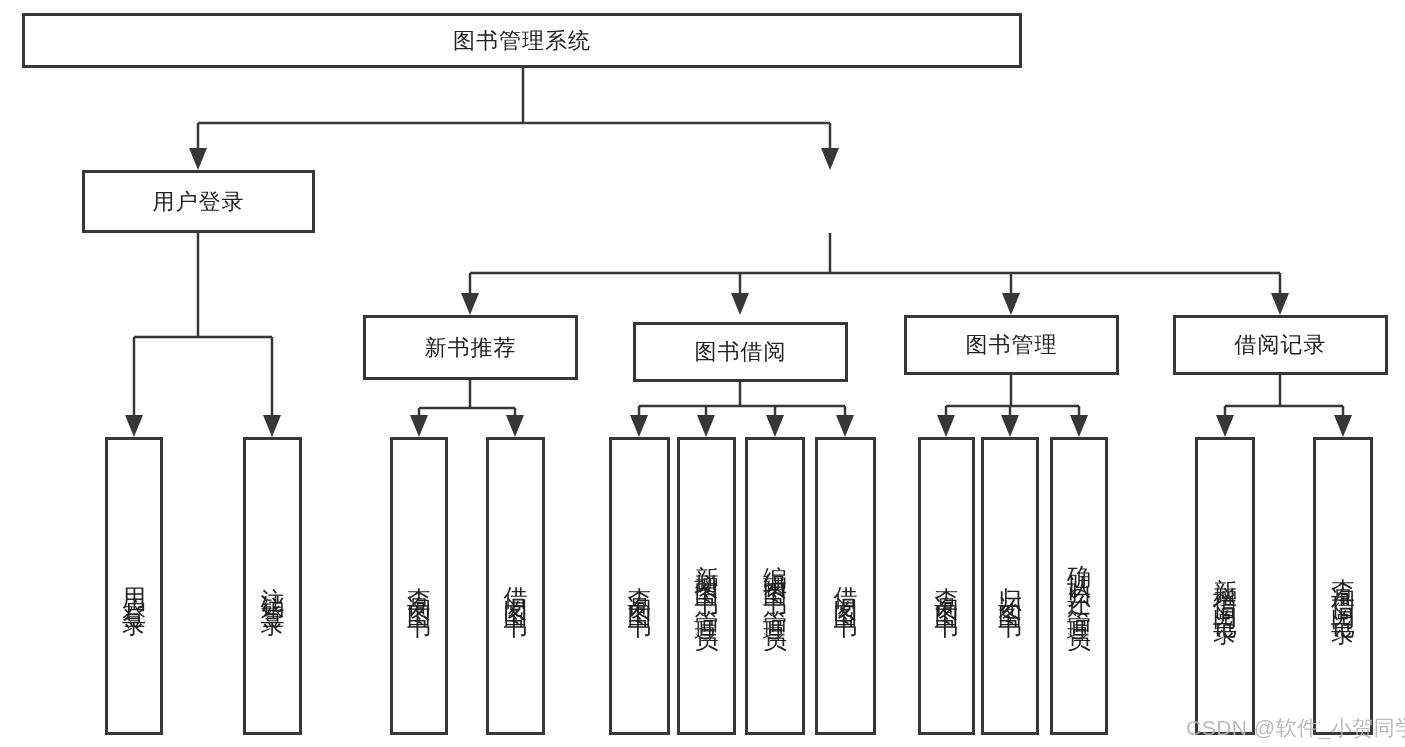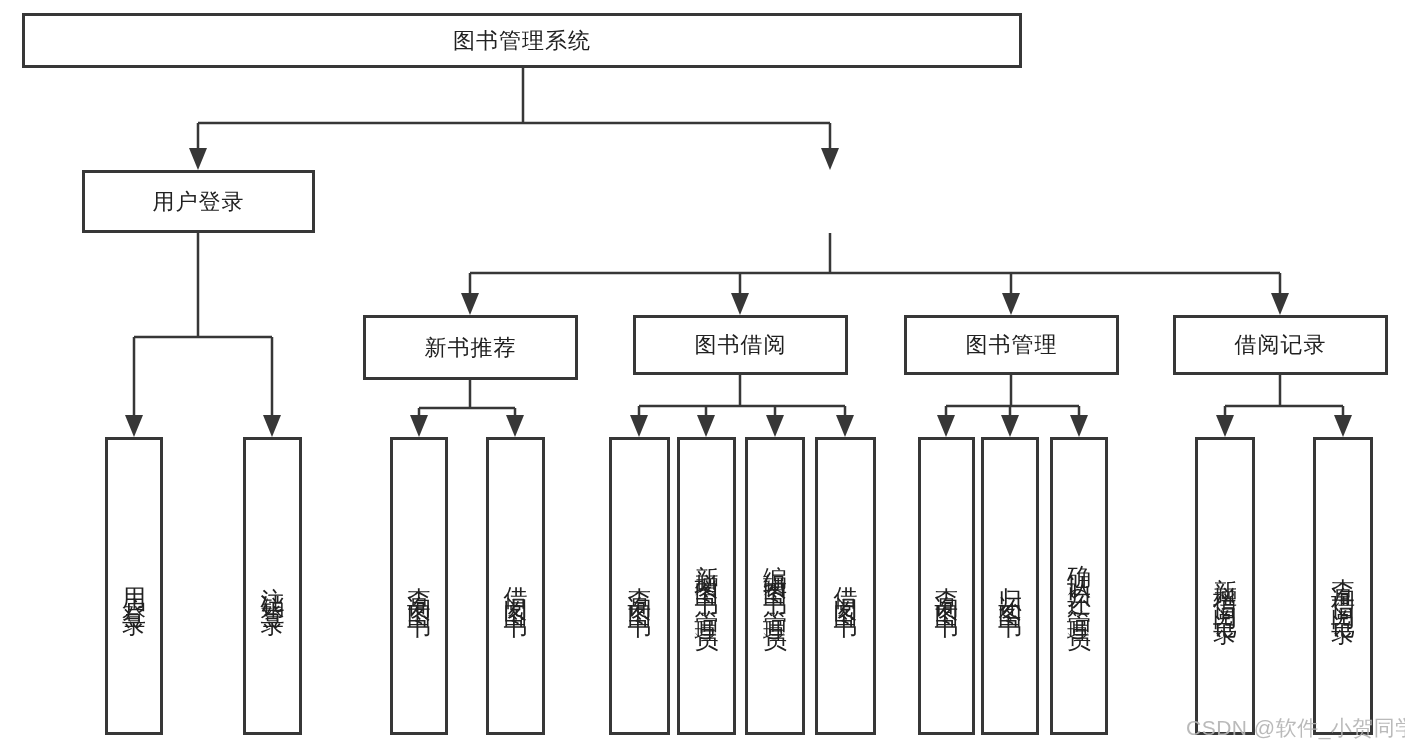--- a/index.html
+++ b/index.html
@@ -98,21 +98,21 @@
     <span>图书管理系统</span>
   </div>
 
   <div class="node hbox" style="left:82px;top:170px;width:233px;height:63px">
     <span>用户登录</span>
   </div>
 
   <div class="node hbox" style="left:363px;top:315px;width:215px;height:65px">
     <span>新书推荐</span>
   </div>
-  <div class="node hbox" style="left:633px;top:315px;width:215px;height:60px">
+  <div class="node hbox" style="left:633px;top:322px;width:215px;height:60px">
     <span>图书借阅</span>
   </div>
   <div class="node hbox" style="left:904px;top:315px;width:215px;height:60px">
     <span>图书管理</span>
   </div>
   <div class="node hbox" style="left:1173px;top:315px;width:215px;height:60px">
     <span>借阅记录</span>
   </div>
 
   <div class="node vbox" style="left:105px;top:437px;width:58px;height:298px">

